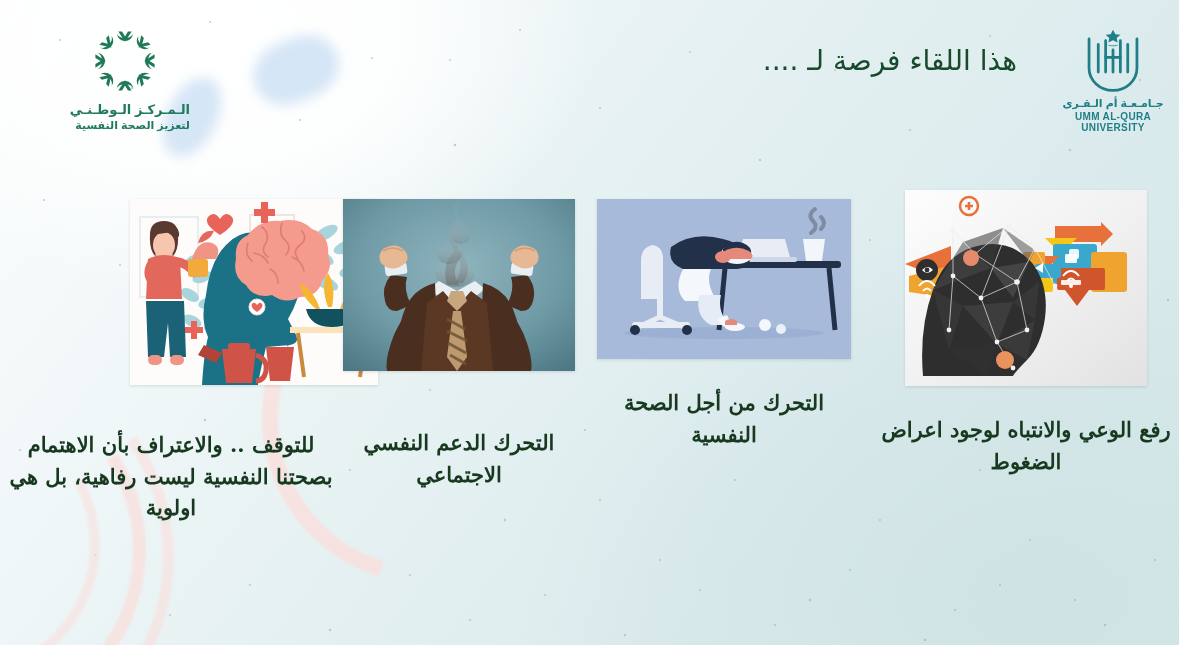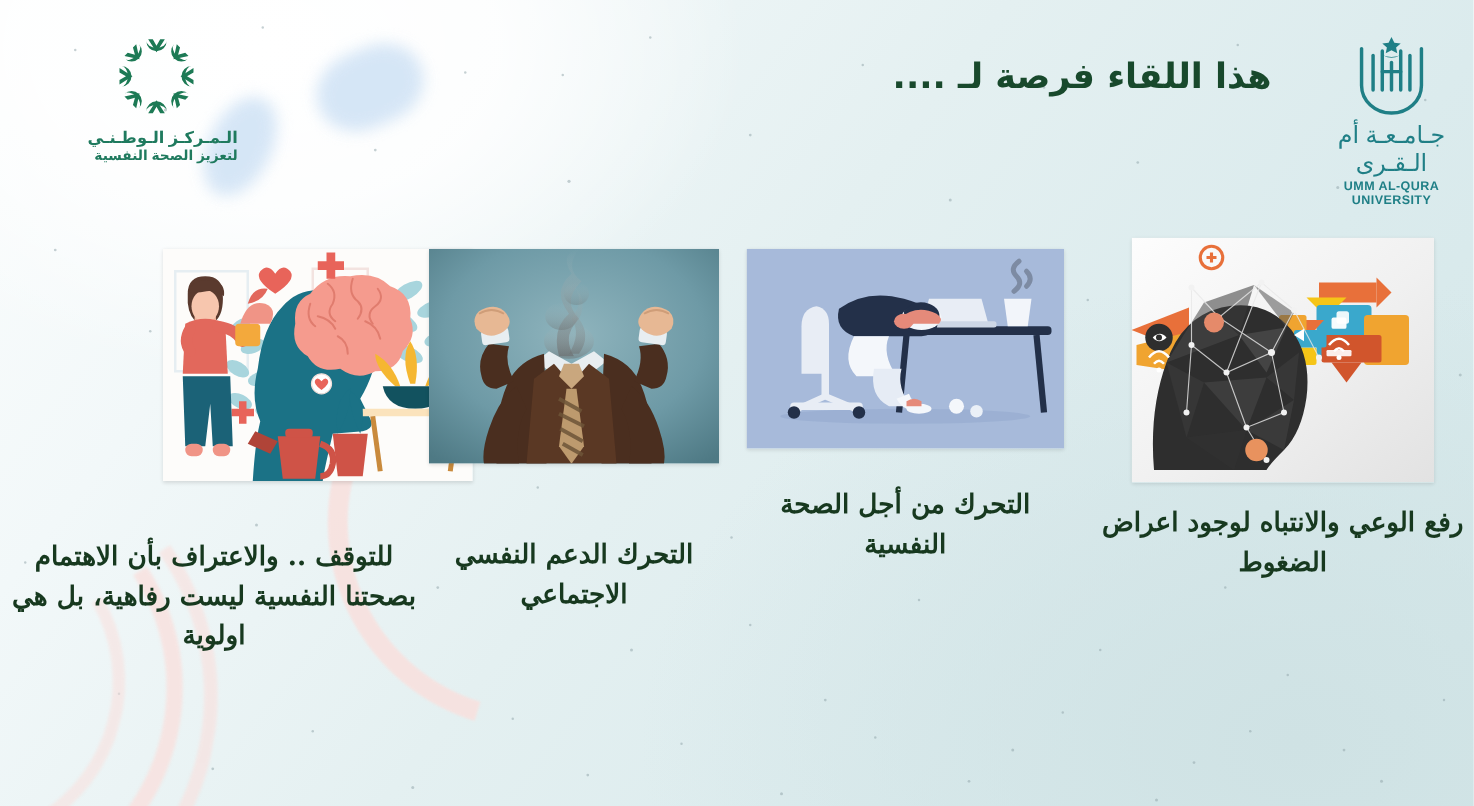--- a/index.html
+++ b/index.html
@@ -103,42 +103,42 @@
   }
 
   .logo-right {
     position: absolute;
     left: 1052px; top: 26px;
     width: 122px;
     text-align: center;
   }
   .logo-right svg { display:block; margin: 0 auto; }
   .logo-right .uq-ar {
-    font-size: 19px;
-    font-weight: normal;
+    font-size: 11px;
+    font-weight: bold;
     color: #1f7f86;
     letter-spacing: 1.5px;
     margin-top: 1px;
   }
   .logo-right .uq-en {
     font-size: 10px;
     font-weight: bold;
     color: #1f7f86;
     letter-spacing: .35px;
     margin-top: 1px;
   }
 
   
   .headline {
     position: absolute;
     right: 162px;
     top: 44px;
     font-family: "DejaVu Sans", "Liberation Sans", sans-serif;
     font-size: 28px;
-    font-weight: bold;
+    font-weight: normal;
     color: #18492c;
     direction: rtl;
     white-space: nowrap;
     letter-spacing: 0px;
   }
 
   
   .card { position: absolute; }
   .card .thumb {
     position: relative;
@@ -163,21 +163,21 @@
   #card-2 { left: 328px; top: 199px; width: 262px; }
   #card-2 .thumb { width: 232px; height: 172px; margin: 0 auto; }
   #card-2 .caption { margin-top: 56px; }
 
   #card-3 { left: 588px; top: 199px; width: 272px; }
   #card-3 .thumb { width: 254px; height: 160px; margin: 0 auto; }
   #card-3 .caption { margin-top: 28px; }
 
   #card-4 { left: 878px; top: 190px; width: 296px; }
   #card-4 .thumb { width: 242px; height: 196px; margin: 0 auto; }
-  #card-4 .caption { margin-top: 16px; }
+  #card-4 .caption { margin-top: 28px; }
 
   .thumb svg { display:block; width:100%; height:100%; }
 </style>
 </head>
 <body>
 
 <div class="slide">
 
   <svg class="speckles" viewBox="0 0 1179 645" preserveAspectRatio="none">
     <g fill="#8fa3a8">

